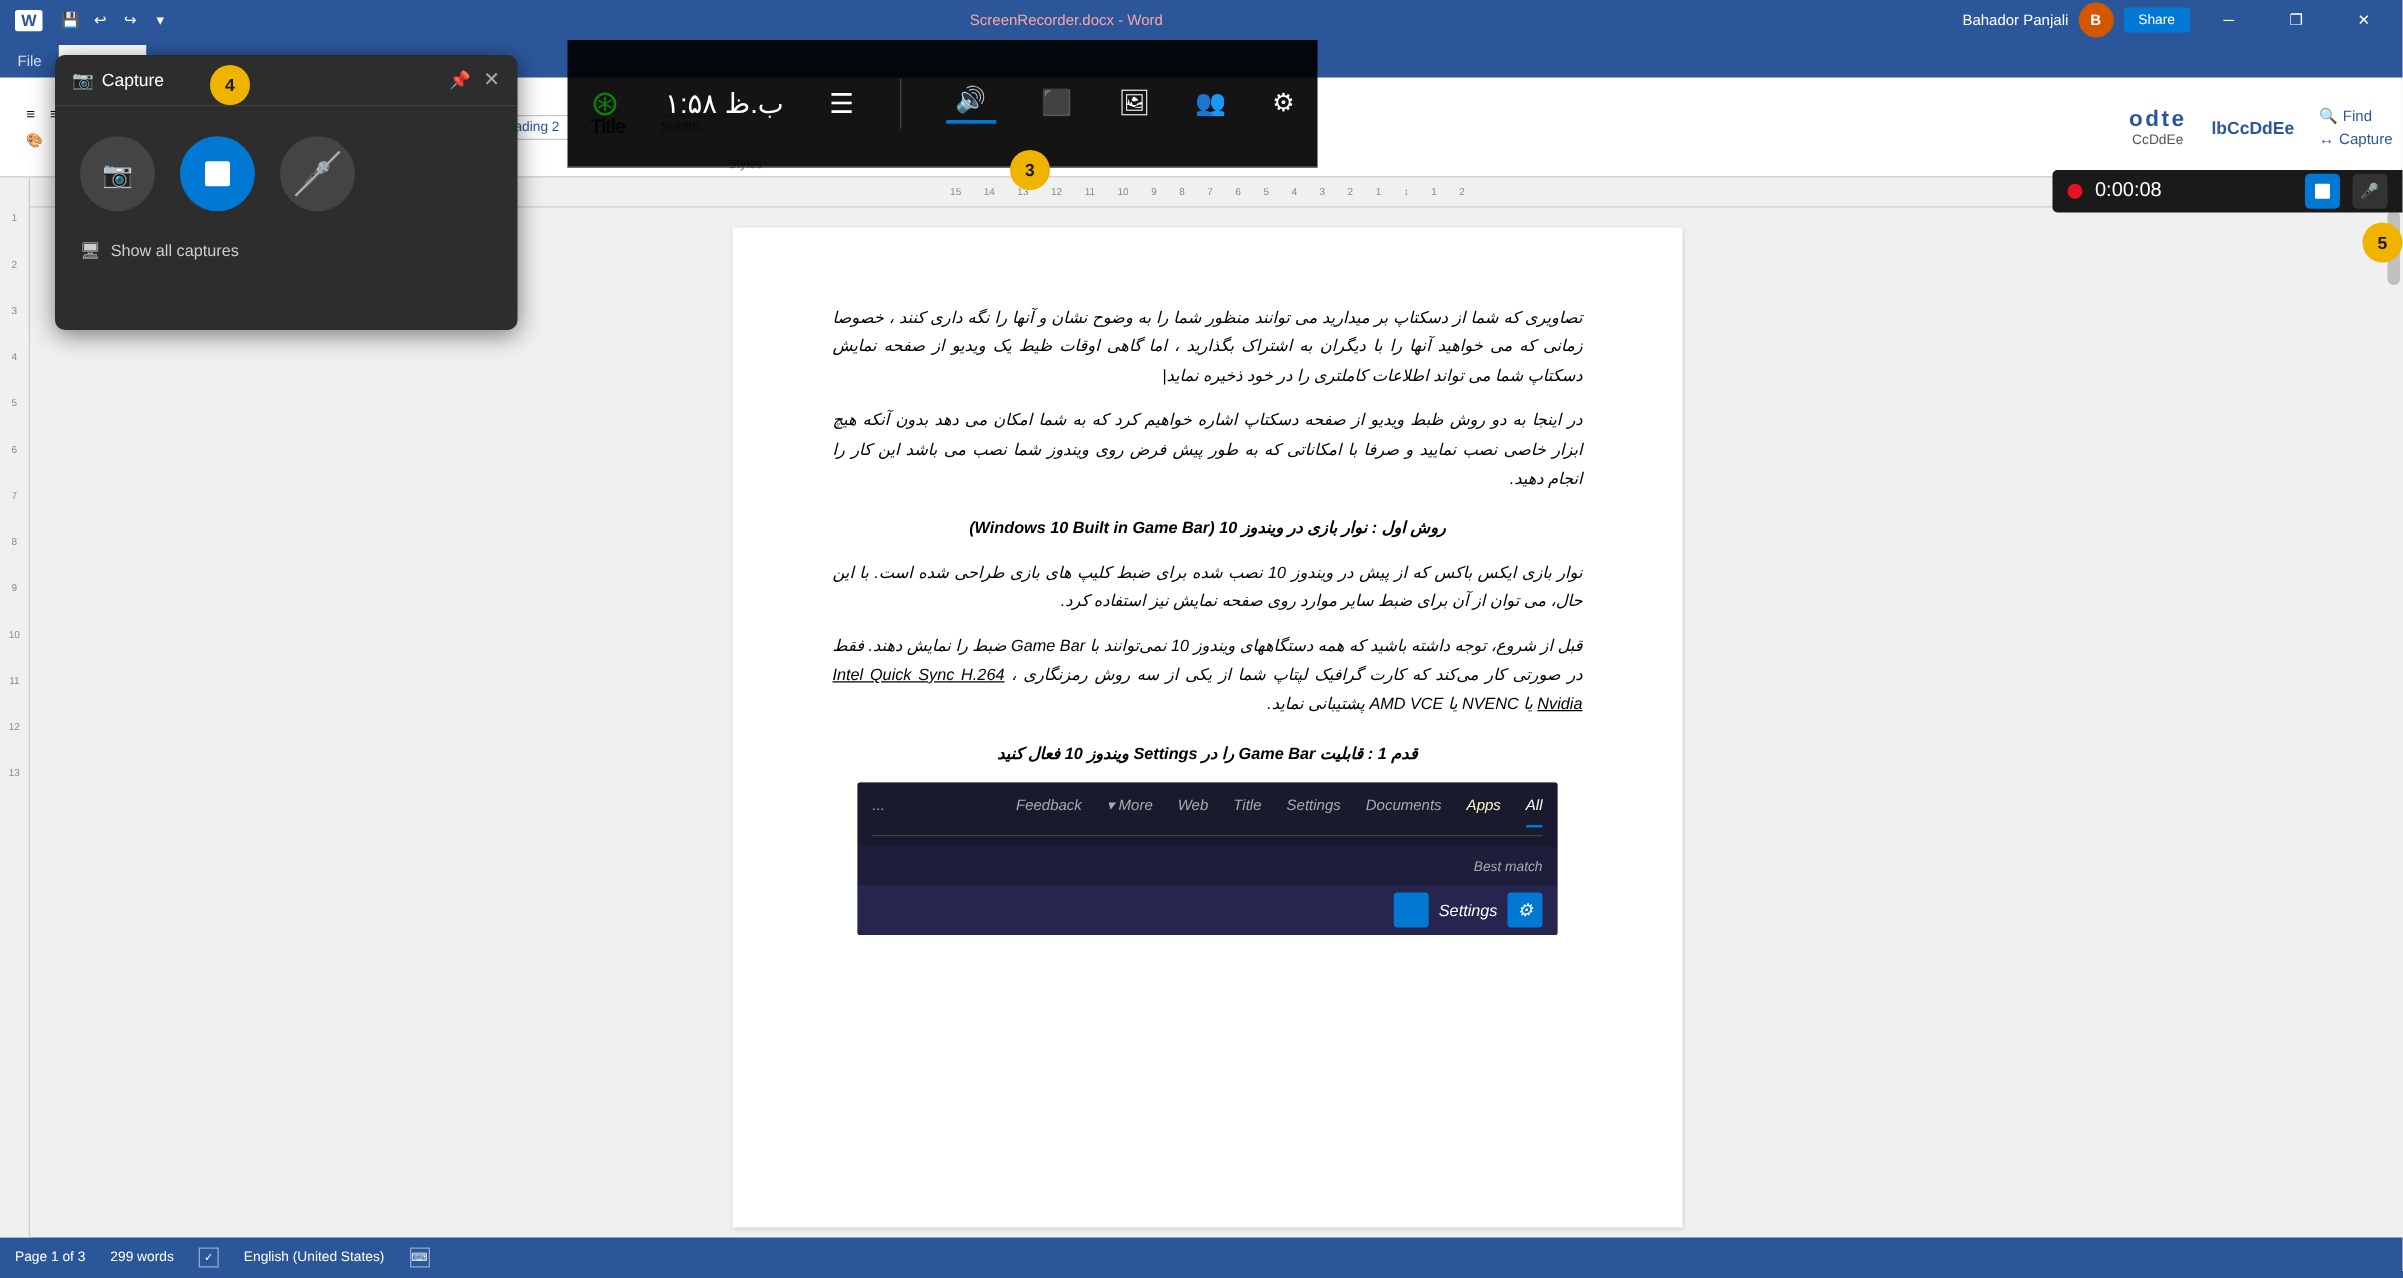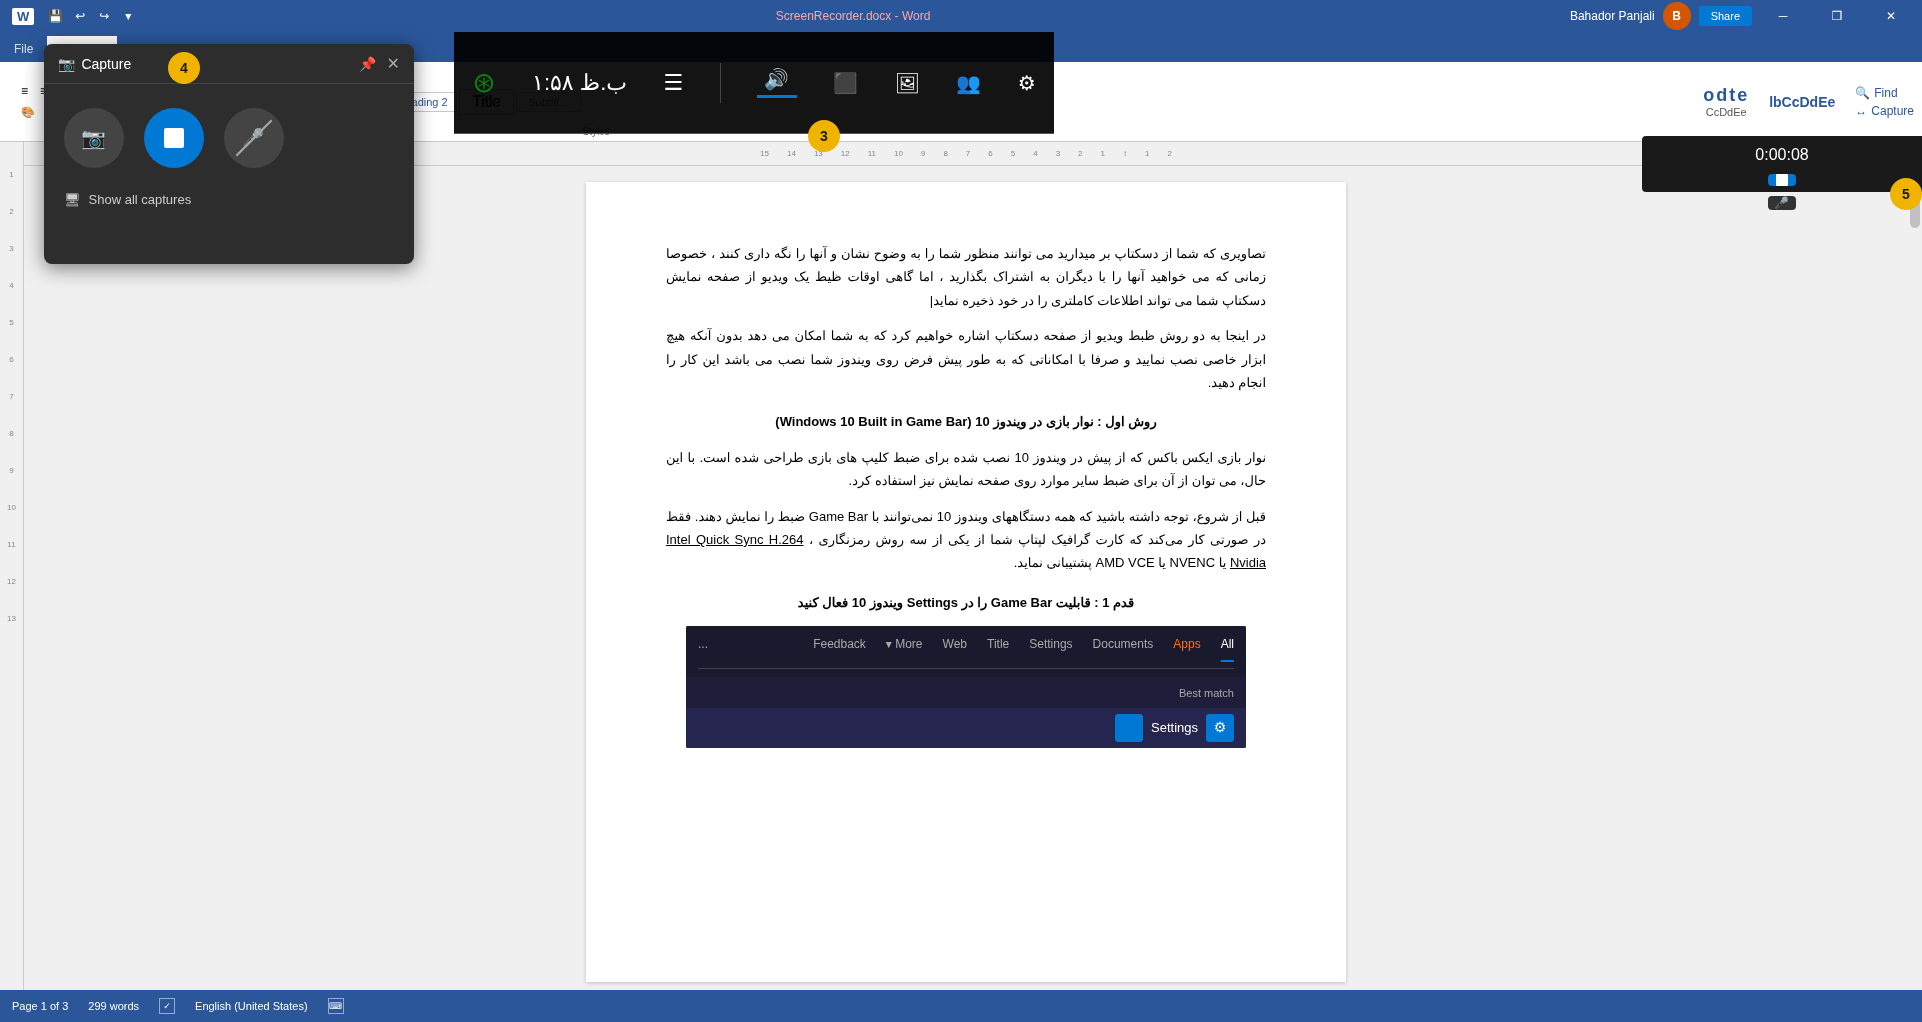--- a/index.html
+++ b/index.html
@@ -11,21 +11,21 @@
       background: #2b579a; display: flex; align-items: center; justify-content: space-between;
       padding: 0 0 0 8px; z-index: 100;
     }
     .title-bar-center { flex: 1; text-align: center; color: #fca5a5; font-size: 12px; }
     .title-bar-btn { width: 46px; height: 32px; display: flex; align-items: center; justify-content: center; color: white; font-size: 12px; cursor: pointer; }
     .title-bar-left { display: flex; align-items: center; gap: 8px; padding-left: 4px; }
 
     
     .doc-area { position: absolute; top: 142px; left: 0; right: 0; bottom: 32px; background: #f0f0f0; overflow: hidden; display: flex; }
     .doc-page { width: 760px; background: white; margin: 16px auto; padding: 60px 80px; box-shadow: 0 1px 4px rgba(0,0,0,0.2); min-height: 800px; direction: rtl; }
-    .doc-text { font-size: 13px; line-height: 1.8; color: #000; text-align: justify; direction: rtl; }
+    .doc-text { font-size: 13px; line-height: 1.8; color: #000; text-align: justify; direction: rtl; font-style: italic; }
     .doc-text p { margin-bottom: 12px; }
     .doc-text .bold-heading { font-weight: bold; text-align: center; margin: 16px 0 12px; }
     .doc-text .step-heading { font-weight: bold; text-align: center; margin: 16px 0 12px; }
     .doc-text .underline { text-decoration: underline; }
 
     
     .doc-screenshot { width: 560px; margin: 12px auto; background: #1a1a2e; border-radius: 2px; overflow: hidden; }
 
     
     .status-bar { position: absolute; bottom: 0; left: 0; right: 0; height: 32px; background: #2b579a; display: flex; align-items: center; padding: 0 12px; color: white; font-size: 11px; gap: 20px; }
@@ -50,21 +50,21 @@
     .cap-show-all { display: flex; align-items: center; padding: 0 20px; color: #ccc; font-size: 13px; cursor: pointer; gap: 8px; }
 
     
     .badge { position: absolute; width: 32px; height: 32px; border-radius: 50%; display: flex; align-items: center; justify-content: center; font-size: 14px; font-weight: bold; color: #1a1a1a; z-index: 400; }
     .badge-yellow { background: #f0b400; }
     .badge-4 { top: 52px; left: 168px; }
     .badge-3 { top: 120px; left: 808px; }
     .badge-5 { top: 178px; right: 0px; }
 
     
-    .recording-bar { position: absolute; top: 136px; right: 0; width: 280px; height: 56px; background: #1a1a1a; border-radius: 4px 0 0 4px; display: flex; align-items: center; padding: 0 12px; gap: 10px; z-index: 250; flex-direction: column; }
+    .recording-bar { position: absolute; top: 136px; right: 0; width: 280px; height: 34px; background: #1a1a1a; border-radius: 4px 0 0 4px; display: flex; align-items: center; padding: 0 12px; gap: 10px; z-index: 250; }
     .rec-dot { width: 12px; height: 12px; border-radius: 50%; background: #e81123; }
     .rec-time { color: white; font-size: 16px; font-weight: 500; flex: 1; }
     .rec-stop-btn { width: 28px; height: 28px; border-radius: 4px; background: #0078d4; display: flex; align-items: center; justify-content: center; cursor: pointer; }
     .rec-stop-sq { width: 12px; height: 12px; background: white; border-radius: 1px; }
     .rec-mic-btn { width: 28px; height: 28px; border-radius: 4px; background: #333; display: flex; align-items: center; justify-content: center; cursor: pointer; color: #aaa; font-size: 14px; position: relative; }
 
     
     .scrollbar-v { position: absolute; right: 0; top: 24px; bottom: 0; width: 14px; background: #f0f0f0; }
     .scrollbar-thumb { width: 10px; height: 60px; background: #c0c0c0; border-radius: 5px; margin: 2px auto; }
     .share-btn { background: #0078d4; color: white; font-size: 11px; padding: 4px 12px; border-radius: 2px; cursor: pointer; }
@@ -283,21 +283,21 @@
         <p>در اینجا به دو روش ظبط ویدیو از صفحه دسکتاپ اشاره خواهیم کرد که به شما امکان می دهد بدون آنکه هیچ ابزار خاصی نصب نمایید و صرفا با امکاناتی که به طور پیش فرض روی ویندوز شما نصب می باشد این کار را انجام دهید.</p>
         <p class="bold-heading"><strong>روش اول : نوار بازی در ویندوز 10 (Windows 10 Built in Game Bar)</strong></p>
         <p>نوار بازی ایکس باکس که از پیش در ویندوز 10 نصب شده برای ضبط کلیپ های بازی طراحی شده است. با این حال، می توان از آن برای ضبط سایر موارد روی صفحه نمایش نیز استفاده کرد.</p>
         <p>قبل از شروع، توجه داشته باشید که همه دستگاههای ویندوز 10 نمی‌توانند با Game Bar ضبط را نمایش دهند. فقط در صورتی کار می‌کند که کارت گرافیک لپتاپ شما از یکی از سه روش رمزنگاری <span class="underline">Intel Quick Sync H.264</span> ، <span class="underline">Nvidia</span>  یا NVENC یا AMD VCE پشتیبانی نماید.</p>
         <p class="step-heading"><strong>قدم 1 : قابلیت Game Bar را در Settings ویندوز 10 فعال کنید</strong></p>
 
         <div class="doc-screenshot">
           <div style="background:#1a1a2e;padding:8px 12px;">
             <div style="display:flex;gap:20px;padding-bottom:6px;border-bottom:1px solid #444;">
               <span style="color:white;font-size:12px;border-bottom:2px solid #0078d4;padding-bottom:4px;">All</span>
-              <span style="color:#f97316;font-size:12px;">Apps</span>
+              <span style="color:#fef9c3;font-size:12px;">Apps</span>
               <span style="color:#aaa;font-size:12px;">Documents</span>
               <span style="color:#aaa;font-size:12px;">Settings</span>
               <span style="color:#aaa;font-size:12px;">Title</span>
               <span style="color:#aaa;font-size:12px;">Web</span>
               <span style="color:#aaa;font-size:12px;">More ▾</span>
               <span style="margin-left:auto;color:#aaa;font-size:12px;">Feedback</span>
               <span style="color:#aaa;font-size:12px;">...</span>
             </div>
           </div>
           <div style="background:#1e1e3a;padding:4px 12px;">

